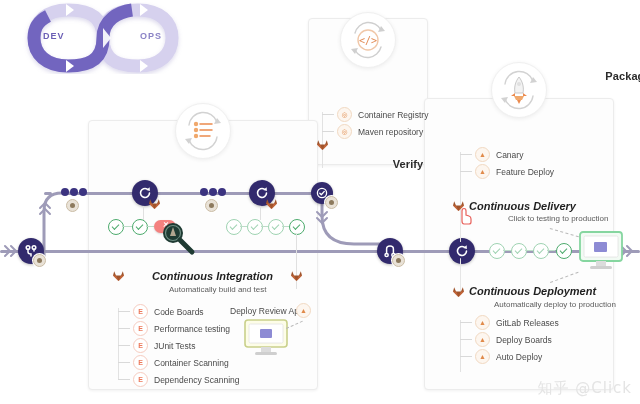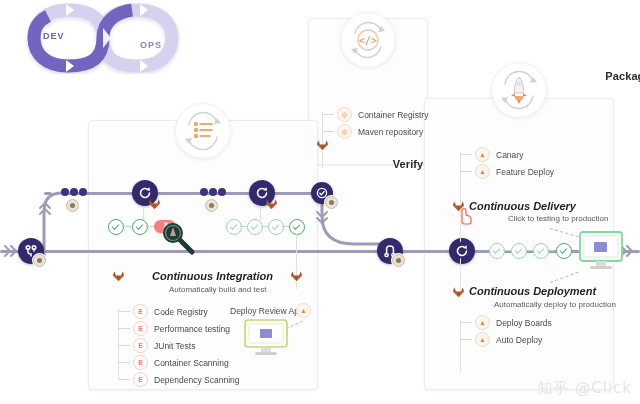--- a/index.html
+++ b/index.html
@@ -153,21 +153,21 @@
 
       <g fill="#ffffff">
         <polygon points="58,2 66,8 58,14"></polygon>
         <polygon points="58,58 66,64 58,70"></polygon>
         <polygon points="132,2 140,8 132,14"></polygon>
         <polygon points="132,58 140,64 132,70"></polygon>
       </g>
       <polygon points="95,26 103,36 95,46" fill="#ffffff" opacity="0.9"></polygon>
     </svg>
     <span class="logo-lbl" style="left:35px;top:29px;">DEV</span>
-    <span class="logo-lbl" style="left:132px;top:38px;color:#8b83c6;">OPS</span>
+    <span class="logo-lbl" style="left:132px;top:29px;color:#8b83c6;">OPS</span>
   </div>
 
   <div class="card" style="left:308px;top:18px;width:118px;height:145px;"></div>
 
   <div class="card" style="left:88px;top:120px;width:228px;height:268px;"></div>
 
   <div class="card" style="left:424px;top:98px;width:188px;height:290px;"></div>
 
   <div class="stage-ico" style="left:340px;top:12px;">
     <svg width="54" height="54" viewBox="0 0 54 54">
@@ -417,21 +417,21 @@
       <path d="M6.5 12 L1 6.5 L4 6.5 Z" fill="#c4663a"></path>
       <path d="M6.5 12 L12 6.5 L9 6.5 Z" fill="#c4663a"></path>
     </svg>
   </div>
 
   <div class="lstem" style="left:118px;top:308px;height:72px;"></div>
   <div class="lst" style="left:118px;top:303px;">
     <div class="lrow">
       <span class="ldash"></span>
       <span class="lbadge e">E</span>
-      <span class="ltxt">Code Registry</span>
+      <span class="ltxt">Code Boards</span>
     </div>
     <div class="lrow">
       <span class="ldash"></span>
       <span class="lbadge e">E</span>
       <span class="ltxt">Performance testing</span>
     </div>
     <div class="lrow">
       <span class="ldash"></span>
       <span class="lbadge e">E</span>
       <span class="ltxt">JUnit Tests</span>
@@ -498,20 +498,25 @@
       <path d="M6.5 12 L1 6.5 L4 6.5 Z" fill="#c4663a"></path>
       <path d="M6.5 12 L12 6.5 L9 6.5 Z" fill="#c4663a"></path>
     </svg>
   </div>
 
   <div class="lstem" style="left:460px;top:320px;height:52px;"></div>
   <div class="lst" style="left:460px;top:314px;">
     <div class="lrow">
       <span class="ldash"></span>
       <span class="lbadge">▲</span>
+      <span class="ltxt">GitLab Releases</span>
+    </div>
+    <div class="lrow">
+      <span class="ldash"></span>
+      <span class="lbadge">▲</span>
       <span class="ltxt">Deploy Boards</span>
     </div>
     <div class="lrow">
       <span class="ldash"></span>
       <span class="lbadge">▲</span>
       <span class="ltxt">Auto Deploy</span>
     </div>
   </div>
 
   <div style="position:absolute;left:578px;top:230px;width:46px;height:44px;">

